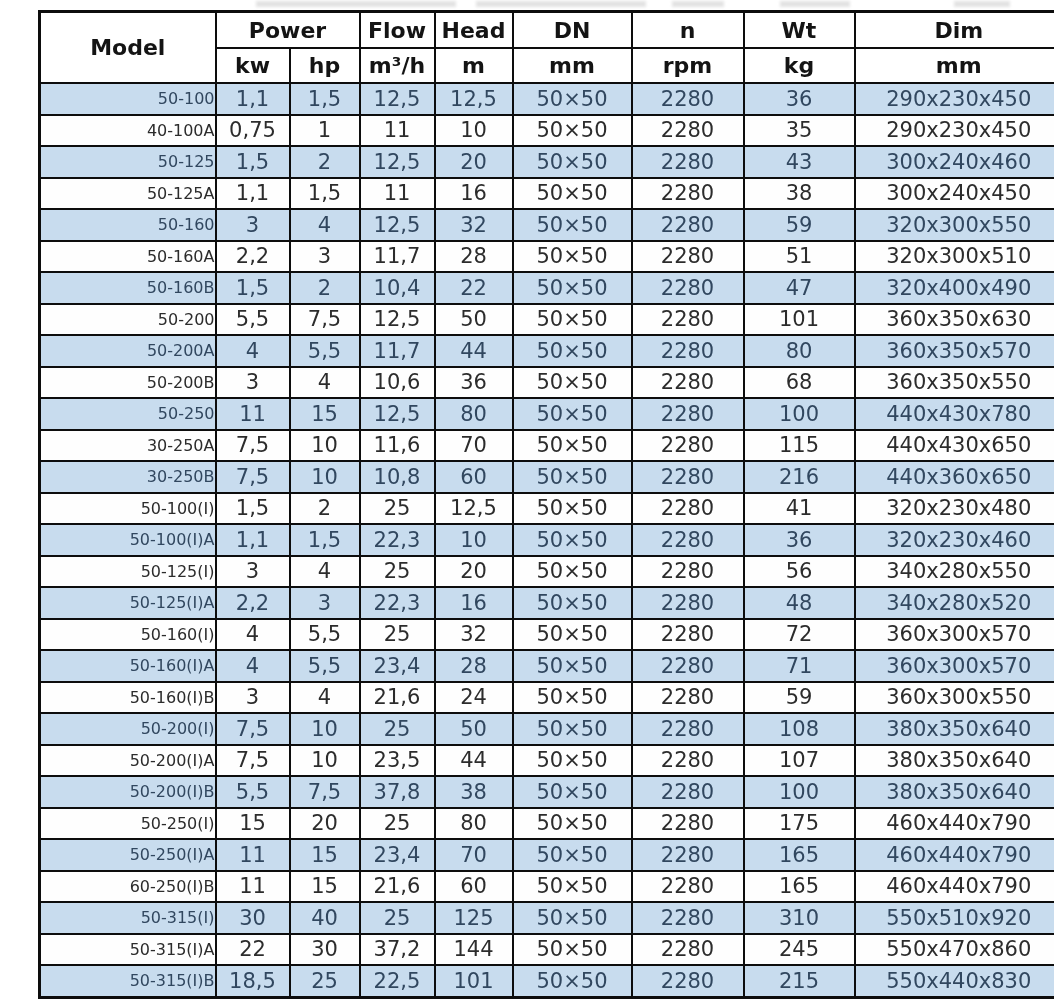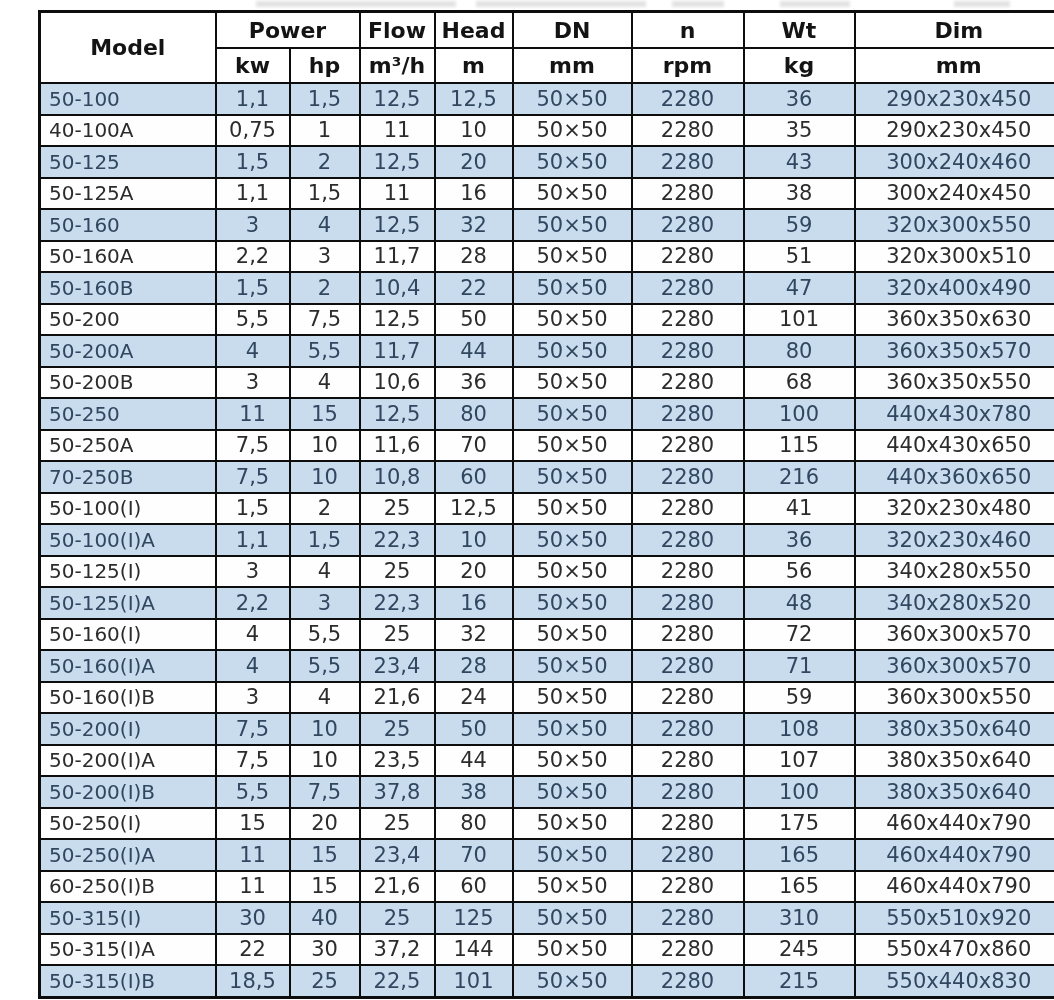--- a/index.html
+++ b/index.html
@@ -75,23 +75,23 @@
     font-size:21px;
     height:29.5px;
     color:var(--text-plain);
     background:#fefefe;
   }
   tbody tr:nth-child(odd) td{
     background:var(--stripe);
     color:var(--text-stripe);
   }
   tbody td.model{
-    text-align:left;
+    text-align:right;
     padding-left:8px;
-    font-size:20px;
+    font-size:16px;
   }
 </style>
 </head>
 <body>
 
 <div class="page">
 
   <div class="scan-artifacts">
     <span class="a1"></span>
       <span class="a2"></span>
@@ -250,32 +250,32 @@
           <td>11</td>
           <td>15</td>
           <td>12,5</td>
           <td>80</td>
           <td>50×50</td>
           <td>2280</td>
           <td>100</td>
           <td>440x430x780</td>
         </tr>
         <tr>
-          <td class="model">50-250A</td>
+          <td class="model">30-250A</td>
           <td>7,5</td>
           <td>10</td>
           <td>11,6</td>
           <td>70</td>
           <td>50×50</td>
           <td>2280</td>
           <td>115</td>
           <td>440x430x650</td>
         </tr>
         <tr>
-          <td class="model">70-250B</td>
+          <td class="model">30-250B</td>
           <td>7,5</td>
           <td>10</td>
           <td>10,8</td>
           <td>60</td>
           <td>50×50</td>
           <td>2280</td>
           <td>216</td>
           <td>440x360x650</td>
         </tr>
         <tr>

